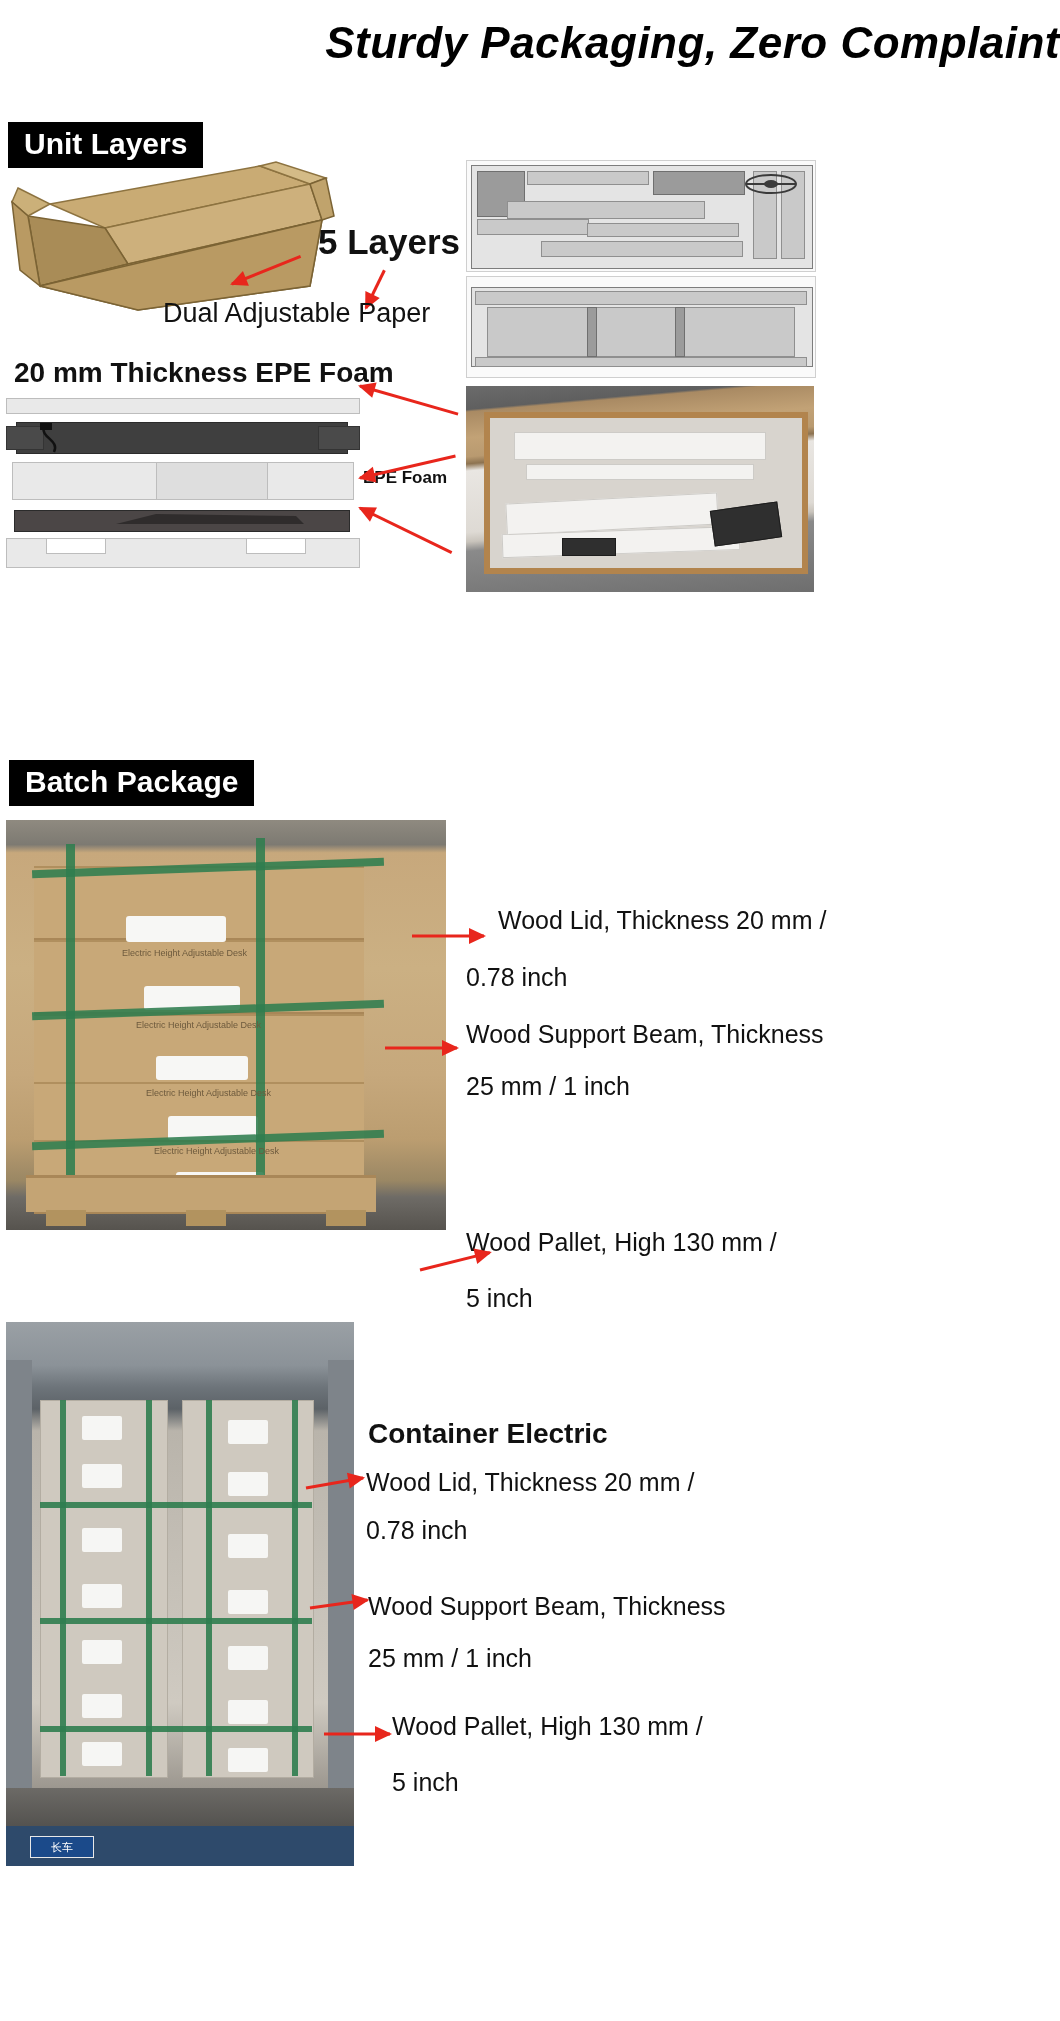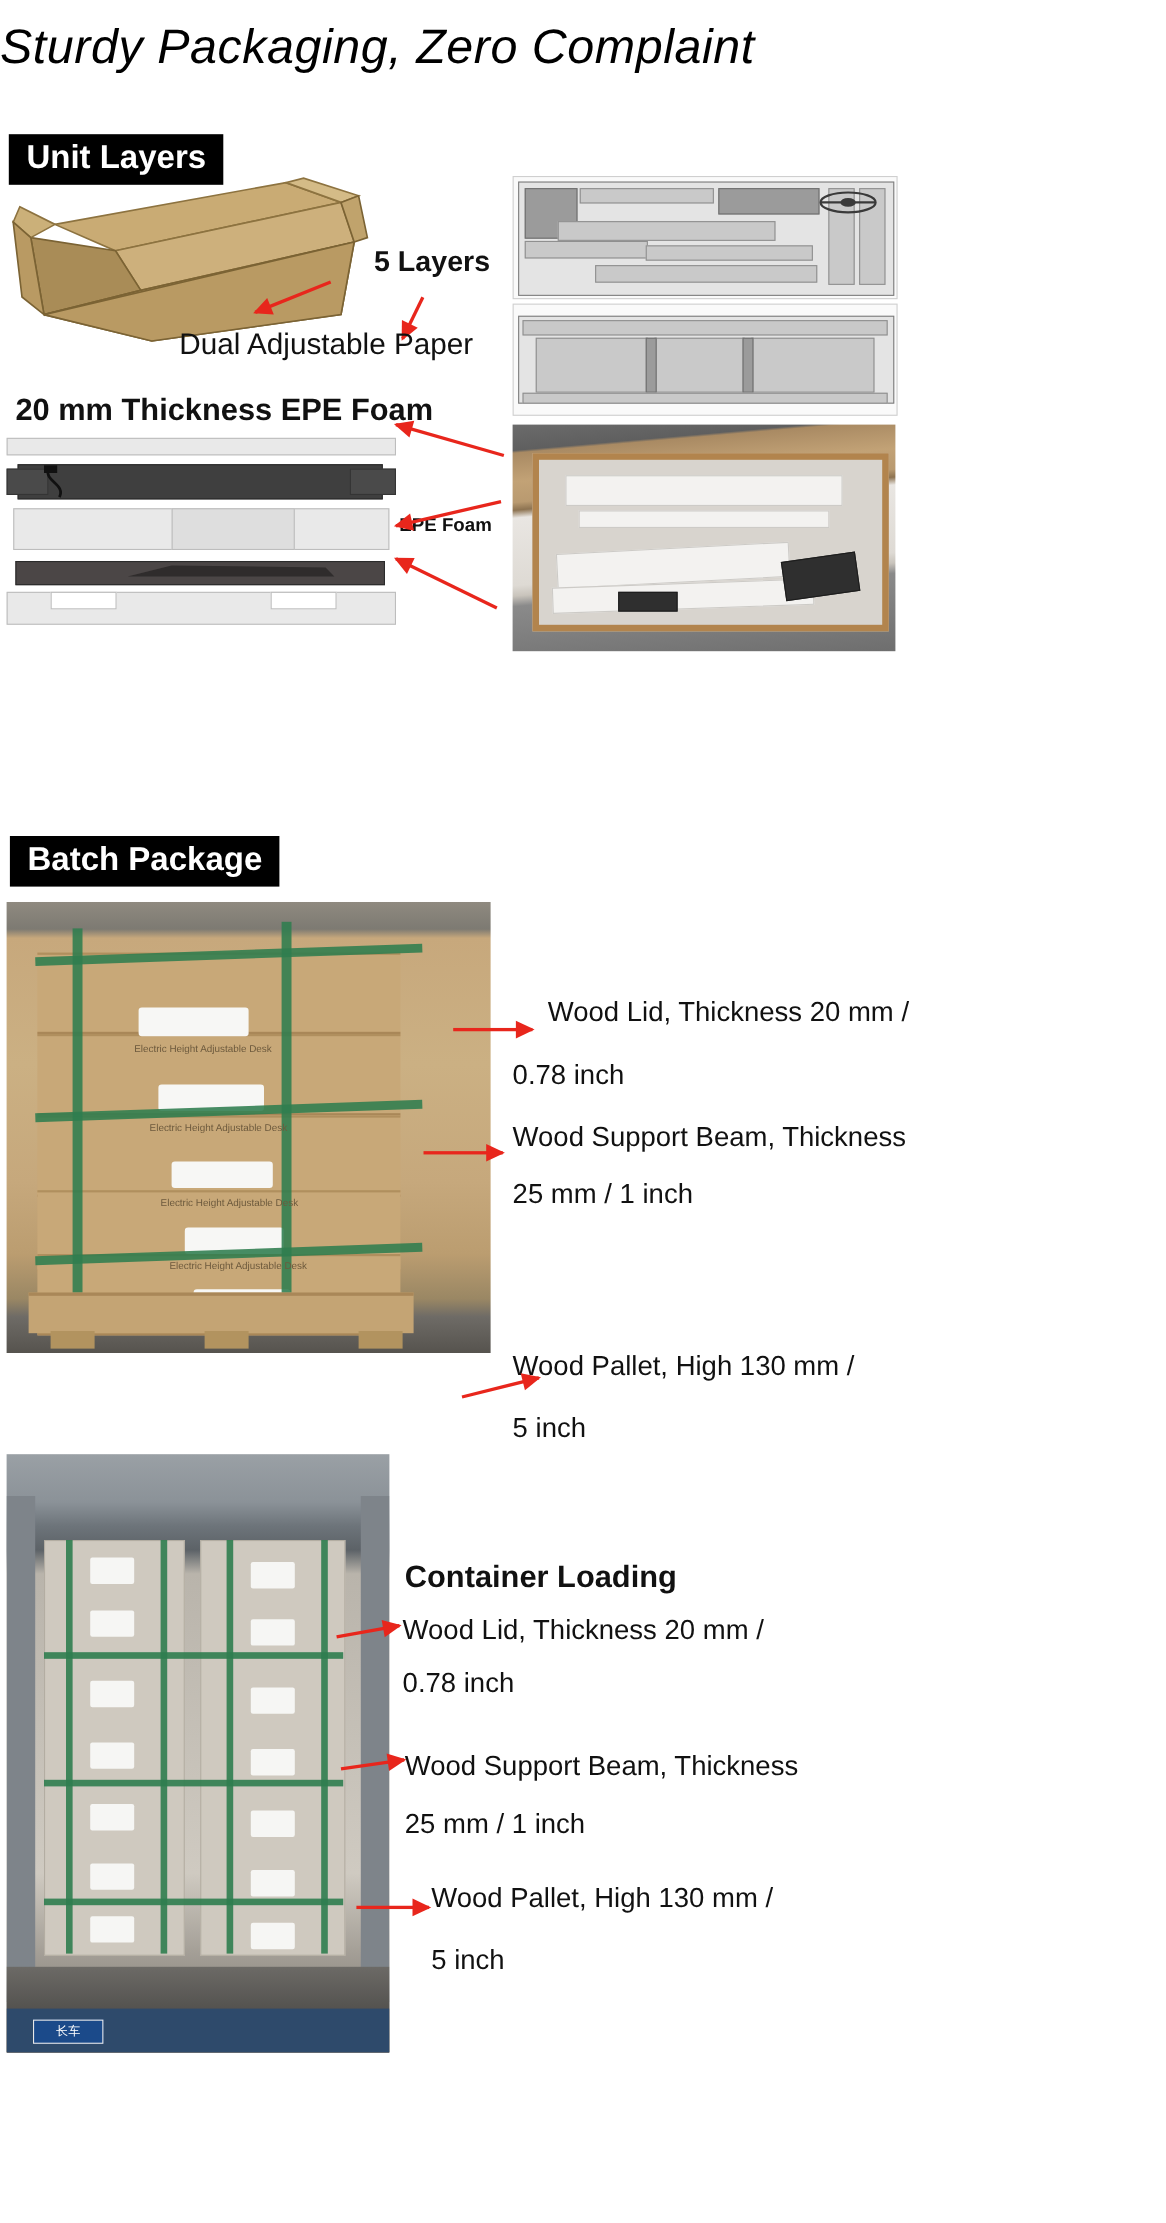--- a/index.html
+++ b/index.html
@@ -1,21 +1,21 @@
 <!DOCTYPE html>
 <html><head>
 <meta charset="utf-8">
 <style>
   html,body{margin:0;padding:0;background:#ffffff;}
   body{width:1060px;height:2021px;position:relative;font-family:"Liberation Sans",sans-serif;color:#111;overflow:hidden;}
 
   
   .page-title{
-    position:absolute;left:0;top:18px;width:1060px;text-align:left;
-    font-size:44px;font-weight:normal;font-style:italic;letter-spacing:.5px;color:#000;
+    position:absolute;left:0;top:18px;width:1060px;text-align:right;
+    font-size:44px;font-weight:bold;font-style:italic;letter-spacing:.5px;color:#000;
   }
 
   
   .badge{
     position:absolute;background:#000;color:#fff;font-size:30px;font-weight:bold;
     padding:6px 16px 8px 16px;line-height:1.05;white-space:nowrap;
   }
   #badge-unit{left:8px;top:122px;}
   #badge-batch{left:9px;top:760px;}
 
@@ -101,21 +101,21 @@
     <polygon points="30,128 128,152 300,128 312,62" fill="#b99a63" stroke="#7b6334" stroke-width="1.5"></polygon>
 
     <polygon points="8,30 40,46 18,58 2,44" fill="#cbb079" stroke="#8d7340" stroke-width="1.5"></polygon>
     <polygon points="2,44 18,58 30,128 10,112" fill="#b99a63" stroke="#7b6334" stroke-width="1.5"></polygon>
 
     <polygon points="250,8 300,26 316,20 266,4" fill="#d4bb87" stroke="#8d7340" stroke-width="1.5"></polygon>
     <polygon points="300,26 316,20 324,58 312,62" fill="#c0a36c" stroke="#7b6334" stroke-width="1.5"></polygon>
   </svg>
 </div>
 
-<div class="txt b" style="left:340px;top:222px;font-size:26px;">5 Layers</div>
+<div class="txt b" style="left:318px;top:222px;font-size:35px;">5 Layers</div>
 <div class="arrow" style="left:366px;top:300px;width:42px;height:16px;transform:rotate(-64deg);">
   <div class="shaft" style="width:42px;"></div>
     <div class="head"></div>
 </div>
 
 <div class="txt" style="left:163px;top:298px;font-size:27px;">Dual Adjustable Paper</div>
 <div class="arrow" style="left:232px;top:276px;width:74px;height:16px;transform:rotate(-22deg);">
   <div class="shaft" style="width:74px;"></div>
     <div class="head"></div>
 </div>
@@ -283,21 +283,21 @@
   <div class="cstrap" style="left:54px;top:78px;width:6px;height:376px;"></div>
   <div class="cstrap" style="left:140px;top:78px;width:6px;height:376px;"></div>
   <div class="cstrap" style="left:200px;top:78px;width:6px;height:376px;"></div>
   <div class="cstrap" style="left:286px;top:78px;width:6px;height:376px;"></div>
 
   <div class="floor"></div>
   <div class="truck"></div>
   <div class="plate">长车</div>
 </div>
 
-<div class="txt b" style="left:368px;top:1418px;font-size:28px;">Container Loading</div>
+<div class="txt b" style="left:368px;top:1418px;font-size:28px;">Container Electric</div>
 
 <div class="txt" style="left:366px;top:1468px;font-size:25px;">Wood Lid, Thickness 20 mm /</div>
 <div class="txt" style="left:366px;top:1516px;font-size:25px;">0.78 inch</div>
 <div class="arrow rev" style="left:306px;top:1480px;width:58px;height:16px;transform:rotate(-10deg);">
   <div class="shaft" style="width:58px;"></div>
     <div class="head"></div>
 </div>
 
 <div class="txt" style="left:368px;top:1592px;font-size:25px;">Wood Support Beam, Thickness</div>
 <div class="txt" style="left:368px;top:1644px;font-size:25px;">25 mm / 1 inch</div>

